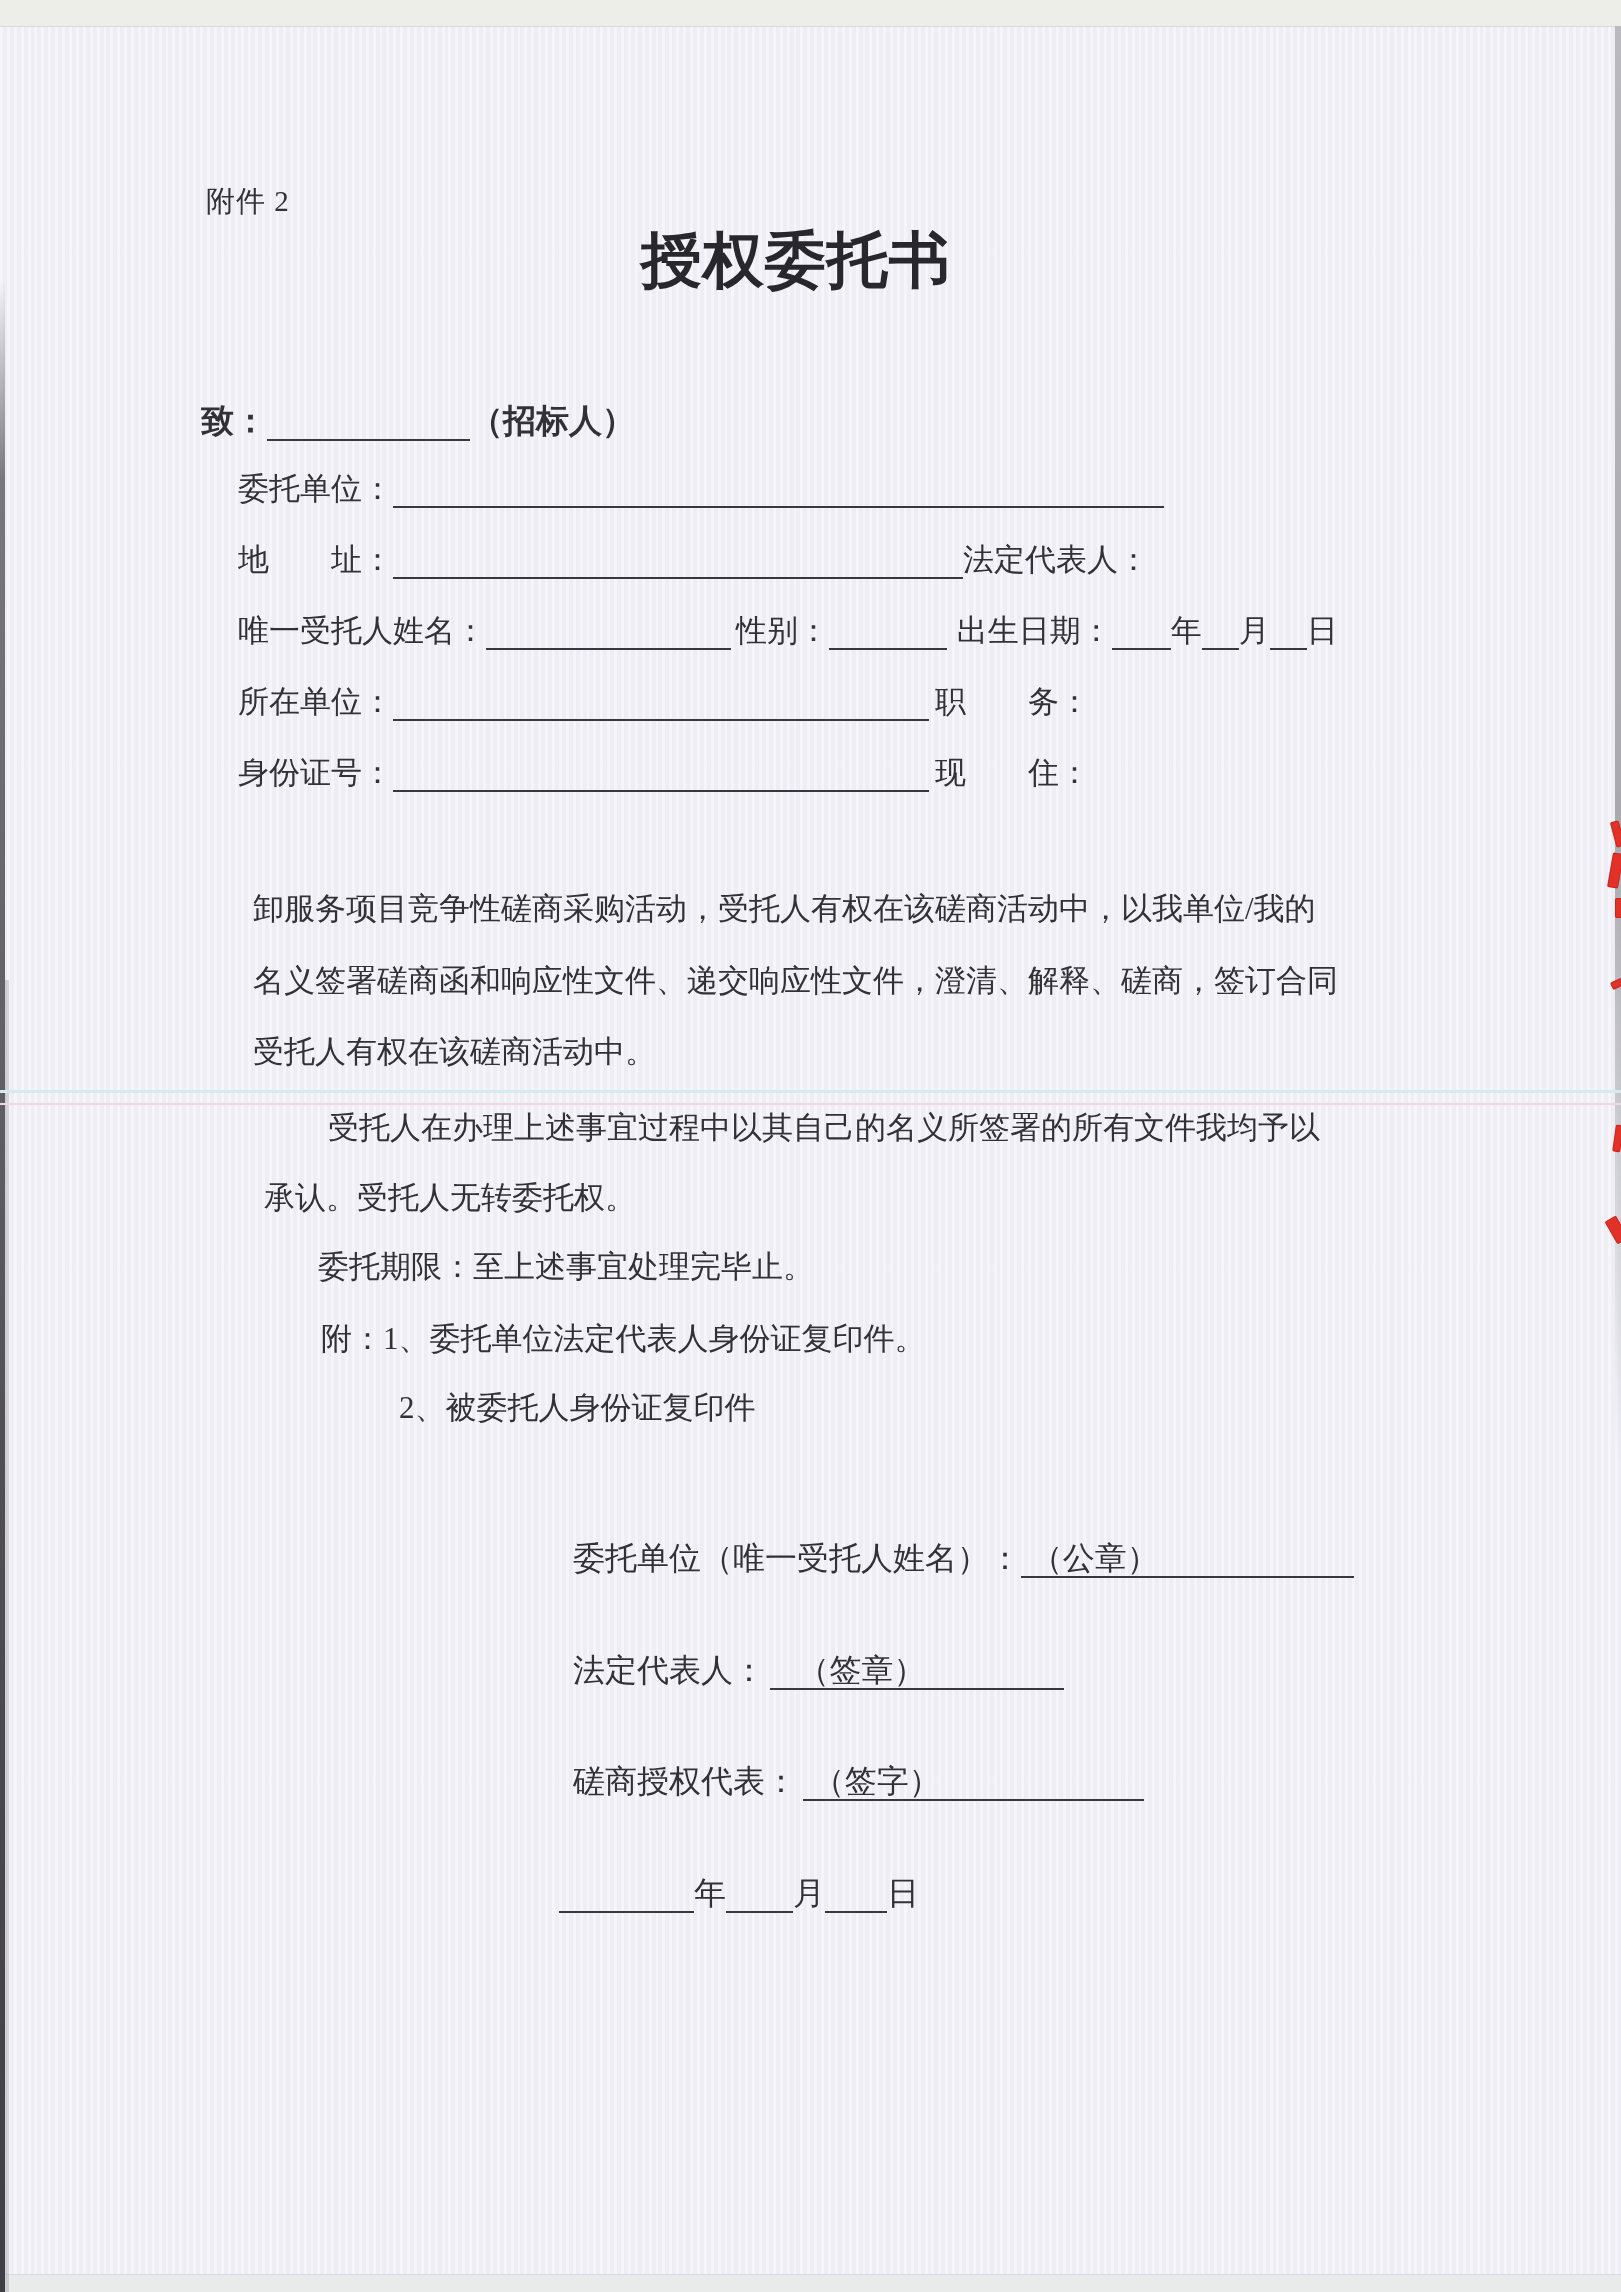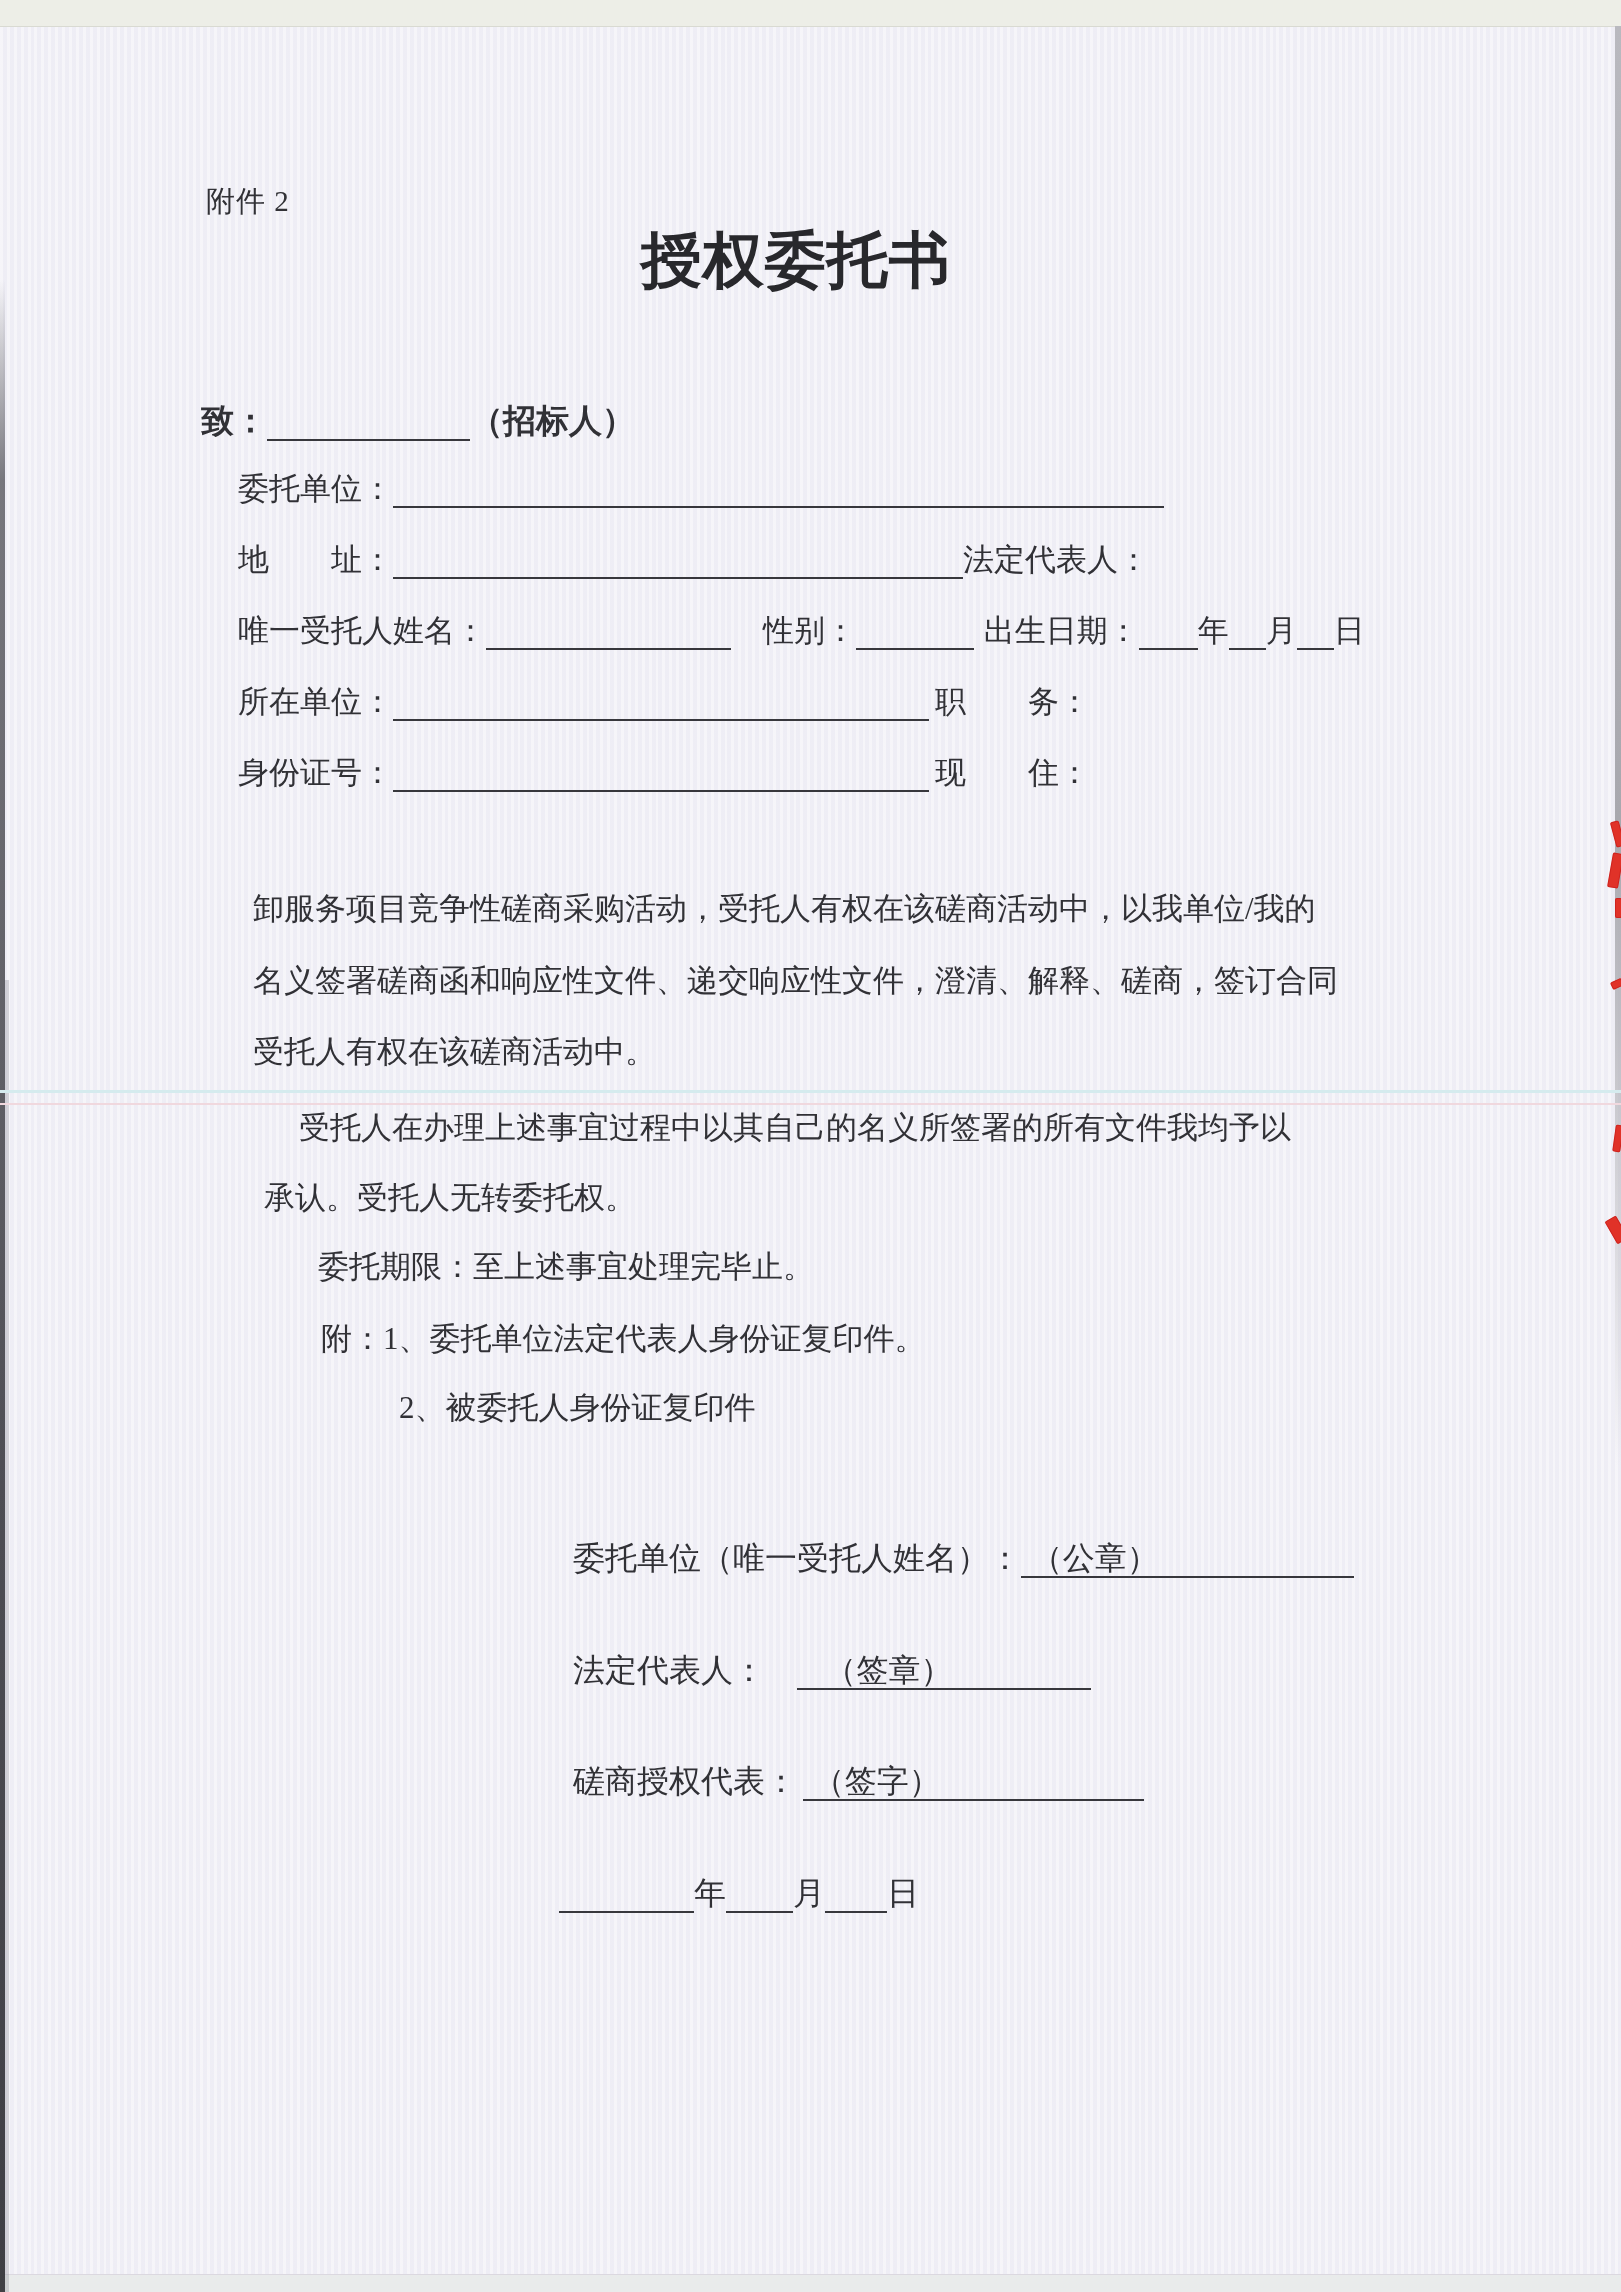--- a/index.html
+++ b/index.html
@@ -46,21 +46,21 @@
   .lbl{display:inline-block;}
   .bl{
     display:inline-block;height:39px;
     border-bottom:2.9px solid #37373c;
   }
   .bl-txt{
     display:inline-block;height:39px;line-height:39px;
     border-bottom:2.9px solid #37373c;
     padding-left:9.8px;box-sizing:border-box;
   }
-  .gap18{margin-left:32px;} .gap10{margin-left:9.8px;} .gap6{margin-left:5.9px;}
+  .gap18{margin-left:5px;} .gap10{margin-left:9.8px;} .gap6{margin-left:5.9px;}
   .bold{font-weight:700;}
   .sig{font-size:32px;}
   .para{position:absolute;font-size:31px;line-height:39px;white-space:nowrap;}
 </style>
 </head>
 <body>
 
 <div class="scan">
 
   <div class="band-top"></div>
@@ -120,21 +120,21 @@
   <div class="row" style="left:238px;top:747px;">
     <span class="lbl">身份证号：</span>
     <span class="bl" style="width:536px"></span>
     <span class="lbl gap6">现　　住：</span>
   </div>
 
   <div class="para" style="left:253px;top:889px;">卸服务项目竞争性磋商采购活动，受托人有权在该磋商活动中，以我单位/我的</div>
   <div class="para" style="left:253px;top:961px;">名义签署磋商函和响应性文件、递交响应性文件，澄清、解释、磋商，签订合同</div>
   <div class="para" style="left:253px;top:1032px;">受托人有权在该磋商活动中。</div>
 
-  <div class="para" style="left:299px;top:1108px;text-align:center;">受托人在办理上述事宜过程中以其自己的名义所签署的所有文件我均予以</div>
+  <div class="para" style="left:328px;top:1108px;text-align:center;">受托人在办理上述事宜过程中以其自己的名义所签署的所有文件我均予以</div>
   <div class="para" style="left:264px;top:1178px;">承认。受托人无转委托权。</div>
 
   <div class="para" style="left:318px;top:1247px;">委托期限：至上述事宜处理完毕止。</div>
   <div class="row" style="left:321px;top:1313px;">
     <span class="lbl">附：</span>
     <span class="lbl">1、委托单位法定代表人身份证复印件。</span>
   </div>
   <div class="para" style="left:399px;top:1388px;">2、被委托人身份证复印件</div>
 
   <div class="row sig" style="left:573px;top:1533px;">

